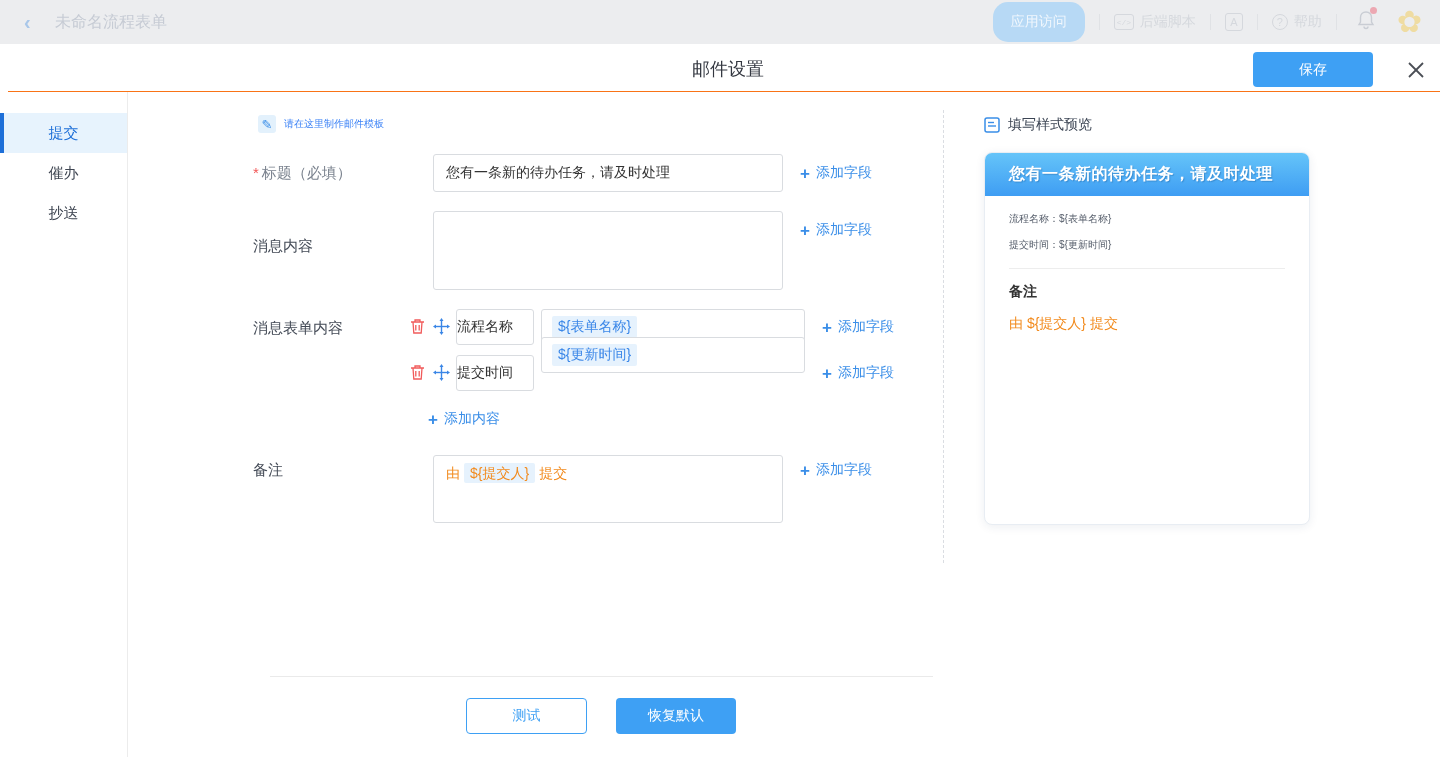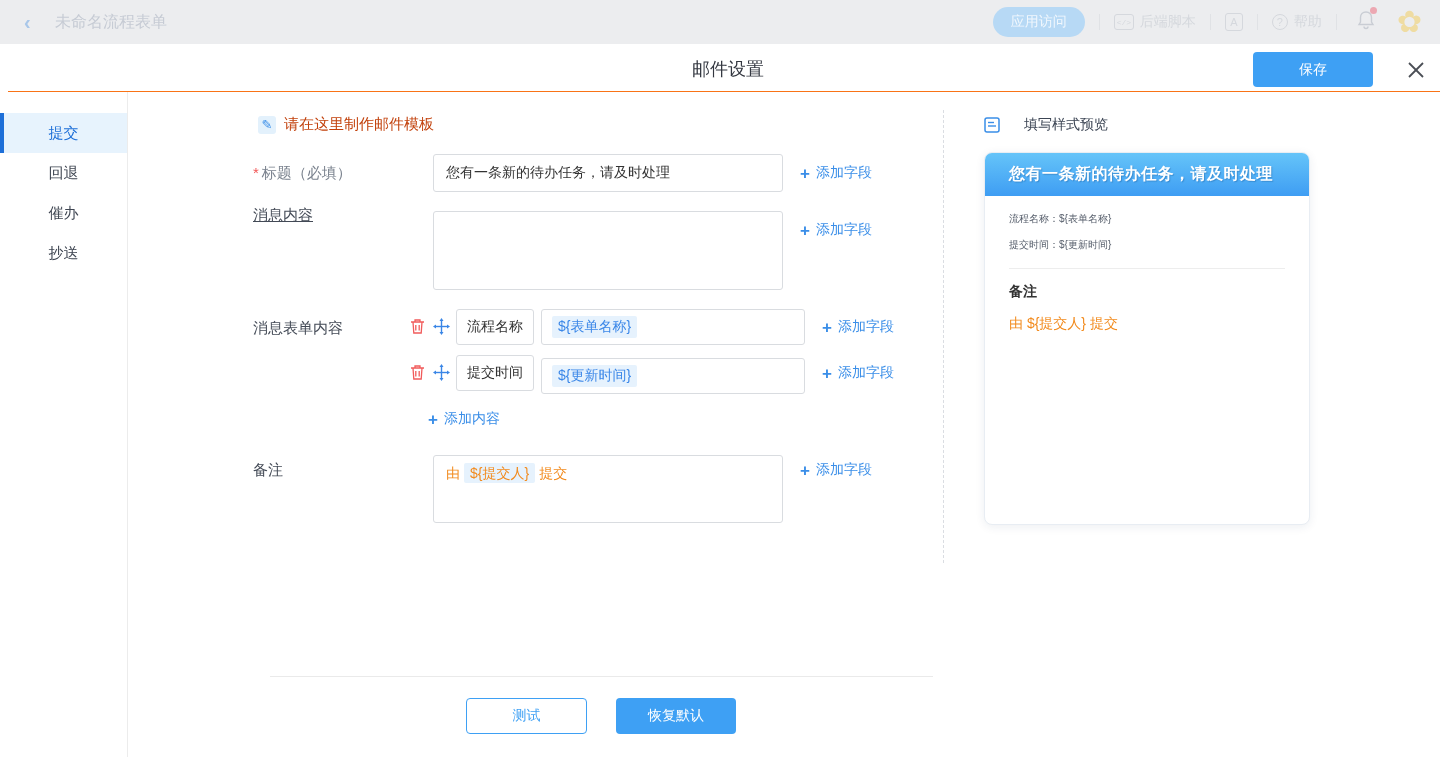--- a/index.html
+++ b/index.html
@@ -5,21 +5,21 @@
   * { margin:0; padding:0; box-sizing:border-box; }
   html,body { width:1440px; height:757px; }
   body { font-family:"Liberation Sans","DejaVu Sans",sans-serif; background:#fff; overflow:hidden; }
   #stage { position:relative; width:1440px; height:757px; background:#fff; }
 
   
   .topbar { position:absolute; left:0; top:0; width:1440px; height:44px; background:#ECEDEF; display:flex; align-items:center; }
   .back-btn { position:absolute; left:24px; top:11px; font-size:20px; color:#A9C7E9; font-weight:bold; line-height:22px; }
   .tb-title { position:absolute; left:55px; top:12px; font-size:16px; color:#C6CBD4; }
   .tb-right { position:absolute; right:18px; top:0; height:44px; display:flex; align-items:center; }
-  .pill { height:30px; padding:0 18px; border-radius:15px; background:#B7D9F5; color:#F0F7FD; font-size:14px; display:flex; align-items:center; }
+  .pill { height:40px; padding:0 18px; border-radius:15px; background:#B7D9F5; color:#F0F7FD; font-size:14px; display:flex; align-items:center; }
   .tb-sep { width:1px; height:16px; background:#E0E2E5; margin:0 14px; }
   .tb-item { display:flex; align-items:center; gap:6px; color:#D5D8DD; font-size:14px; }
   .code-ico { width:20px; height:16px; border:1px solid #D5D8DD; border-radius:3px; font-size:8px; display:flex; align-items:center; justify-content:center; color:#D5D8DD; font-family:"Liberation Mono",monospace; }
   .a-ico { width:18px; height:18px; border:1px solid #D5D8DD; border-radius:3px; font-size:11px; display:flex; align-items:center; justify-content:center; color:#D5D8DD; }
   .q-ico { width:16px; height:16px; border:1px solid #D5D8DD; border-radius:50%; font-size:11px; display:flex; align-items:center; justify-content:center; color:#D5D8DD; }
   .bell-wrap { position:relative; margin:0 6px; }
   .bell-dot { position:absolute; right:-2px; top:-3px; width:7px; height:7px; border-radius:50%; background:#ECA8B2; }
   .avatar { margin-left:16px; font-size:30px; color:#EFDCA2; line-height:30px; }
 
   
@@ -31,35 +31,35 @@
 
   
   .sidebar { position:absolute; left:0; top:92px; width:128px; height:665px; background:#fff; border-right:1px solid #ECECEC; padding-top:21px; }
   .side-item { position:relative; height:40px; display:flex; align-items:center; justify-content:center; font-size:15px; color:#3E4551; cursor:pointer; }
   .side-item.active { background:#E7F3FD; color:#1D6FD8; }
   .side-item.active .side-bar { position:absolute; left:0; top:0; width:4px; height:40px; background:#1D6FD8; }
 
   
   .tip-row { position:absolute; left:258px; top:115px; display:flex; align-items:center; gap:8px; }
   .pencil-ico { width:18px; height:18px; border-radius:3px; background:#E3F1FC; color:#3A8EE8; font-size:13px; display:flex; align-items:center; justify-content:center; }
-  .tip-text { font-size:15px; color:#c2410c; }
+  .tip-text { font-size:10px; color:#3b82f6; }
 
   .f-label { position:absolute; left:253px; font-size:15px; color:#434A56; }
   .f-label.gray { color:#79818D; }
   .req-star { color:#F25656; margin-right:3px; }
 
   .t-input { position:absolute; left:433px; width:350px; height:38px; border:1px solid #D9DCE0; border-radius:3px; font-size:14px; color:#333; padding:0 12px; outline:none; font-family:inherit; background:#fff; }
   .t-area { position:absolute; left:433px; width:350px; border:1px solid #D9DCE0; border-radius:3px; font-size:14px; color:#333; padding:8px 12px; outline:none; resize:none; font-family:inherit; background:#fff; }
 
   .add-link { position:absolute; display:flex; align-items:center; gap:6px; color:#3A8EE8; font-size:14px; cursor:pointer; }
   .plus-ico { font-size:17px; line-height:17px; font-weight:bold; }
 
   .row-icons { position:absolute; display:flex; align-items:center; gap:8px; }
   .trash-ico svg, .move-ico svg { display:block; }
-  .mini-input { position:absolute; width:78px; height:36px; border:1px solid #D9DCE0; border-radius:3px; font-size:14px; color:#333; text-align:center; outline:none; font-family:inherit; background:#fff; }
+  .mini-input { position:absolute; width:78px; height:36px; border:1px solid #D9DCE0; border-radius:3px; font-size:14px; color:#333; text-align:left; outline:none; font-family:inherit; background:#fff; }
   .val-box { position:absolute; width:264px; height:36px; border:1px solid #D9DCE0; border-radius:3px; display:flex; align-items:center; padding:0 10px; background:#fff; }
   .tag-blue { background:#E6F2FD; color:#3B87E8; font-size:14px; padding:2px 6px; border-radius:2px; }
   .remark-box { position:absolute; left:433px; top:455px; width:350px; height:68px; border:1px solid #D9DCE0; border-radius:3px; padding:9px 12px; font-size:14px; background:#fff; }
   .orange-txt { color:#F28B1E; }
   .tag-orange { background:#E6F2FD; color:#F28B1E; font-size:14px; padding:2px 6px; border-radius:2px; margin:0 4px;text-align:center; }
 
   .color-row { position:absolute; left:433px; top:551px; display:flex; align-items:center; font-size:14px; }
   .cr-label { color:#3F4450; margin-right:14px; }
   .radio-item { display:flex; align-items:center; margin-right:30px; cursor:pointer; }
   .radio-circle { width:16px; height:16px; border-radius:50%; border:1px solid #D2D5DA; background:#F5F6F7; margin-right:7px; position:relative; }
@@ -69,21 +69,21 @@
   .lbl-black { color:#3F4450; } .lbl-gray { color:#9AA0A8; } .lbl-orange { color:#F28B1E; }
 
   .bottom-divider { position:absolute; left:270px; top:676px; width:663px; height:0; border-top:1px solid #EAEAEA; }
   .test-btn { position:absolute; left:466px; top:698px; width:121px; height:36px; background:#fff; border:1px solid #3EA0F4; border-radius:4px; color:#3EA0F4; font-size:14px; cursor:pointer; }
   .reset-btn { position:absolute; left:616px; top:698px; width:120px; height:36px; background:#3EA0F4; border:none; border-radius:4px; color:#fff; font-size:14px; cursor:pointer; }
 
   
   .vdash { position:absolute; left:943px; top:110px; height:453px; width:0; border-left:1px dashed #DADDE2; }
 
   
-  .pv-head { position:absolute; left:984px; top:116px; display:flex; align-items:center; gap:24px; }
+  .pv-head { position:absolute; left:984px; top:116px; display:flex; align-items:center; gap:8px; }
   .pv-head-text { font-size:14px; color:#3C4554; }
   .pv-card { position:absolute; left:984px; top:152px; width:326px; height:373px; background:#fff; border:1px solid #E8EDF3; border-radius:8px; box-shadow:0 2px 10px rgba(31,56,88,.08); overflow:hidden; }
   .pv-card-header { height:43px; background:linear-gradient(180deg,#65C4F9,#3E9DF3); display:flex; align-items:center; padding:0 24px; }
   .pv-card-title { color:#fff; font-size:16px; font-weight:bold; text-shadow:1px 1px 1px rgba(20,80,140,.35); letter-spacing:.5px; }
   .pv-body { padding:16px 24px 0 24px; }
   .pv-line { font-size:10px; color:#565E6B; margin-bottom:12px; }
   .pv-hr { border:none; border-top:1px solid #EDEDED; margin:16px 0 14px 0; }
   .pv-remark-label { font-size:14px; color:#333; font-weight:bold; margin-bottom:14px; }
   .pv-remark { font-size:14px; color:#F28B1E; }
 </style>
@@ -131,23 +131,20 @@
         </svg>
     </span>
   </div>
 
   <div class="sidebar">
     <div class="side-item active">
       <span class="side-bar"></span>
       <span>提交</span>
     </div>
     <div class="side-item">
-        <span>回退</span>
-      </div>
-    <div class="side-item">
         <span>催办</span>
       </div>
     <div class="side-item">
         <span>抄送</span>
       </div>
   </div>
 
   <div class="tip-row">
     <span class="pencil-ico">✎</span>
     <span class="tip-text">请在这里制作邮件模板</span>
@@ -155,21 +152,21 @@
 
   <div class="f-label gray" style="top:164px;">
     <span class="req-star">*</span><span>标题（必填）</span>
   </div>
   <input class="t-input" style="top: 154px;" value="您有一条新的待办任务，请及时处理">
   <div class="add-link" style="left:800px; top:164px;">
     <span class="plus-ico">+</span>
     <span>添加字段</span>
   </div>
 
-  <div class="f-label" style="top:206px;text-decoration:underline;">消息内容</div>
+  <div class="f-label" style="top:237px;">消息内容</div>
   <textarea class="t-area" style="top: 211px; height: 79px;"></textarea>
   <div class="add-link" style="left:800px; top:221px;">
     <span class="plus-ico">+</span>
     <span>添加字段</span>
   </div>
 
   <div class="f-label" style="top:319px;">消息表单内容</div>
 
   <div class="row-icons" style="left:410px; top:318px;">
     <span class="trash-ico">
@@ -216,21 +213,21 @@
           <g fill="#3A86E6">
             <path d="M8.5 0 L10.5 3 L6.5 3 Z"></path>
             <path d="M8.5 17 L10.5 14 L6.5 14 Z"></path>
             <path d="M0 8.5 L3 6.5 L3 10.5 Z"></path>
             <path d="M17 8.5 L14 6.5 L14 10.5 Z"></path>
           </g>
         </svg>
     </span>
   </div>
   <input class="mini-input" style="left: 456px; top: 355px;" value="提交时间">
-  <div class="val-box" style="left:541px; top:358px;">
+  <div class="val-box" style="left:541px; top:337px;">
     <span class="tag-blue">${更新时间}</span>
   </div>
   <div class="add-link" style="left:822px; top:364px;">
     <span class="plus-ico">+</span>
     <span>添加字段</span>
   </div>
 
   <div class="add-link" style="left:428px; top:410px;">
     <span class="plus-ico">+</span>
     <span>添加内容</span>

